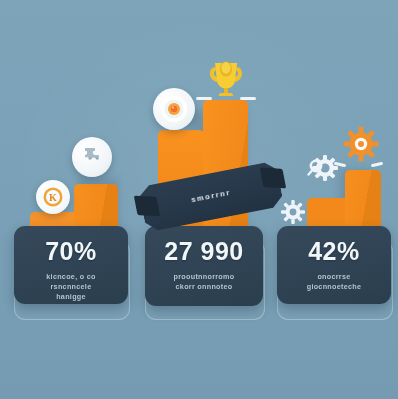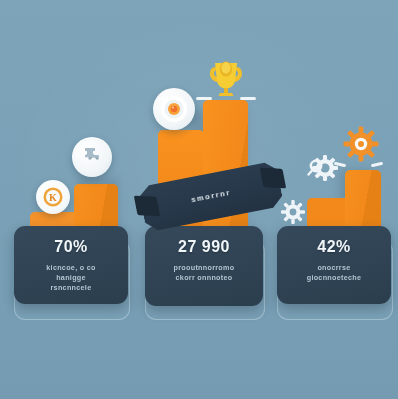--- a/index.html
+++ b/index.html
@@ -64,21 +64,21 @@
     display: flex;
     flex-direction: column;
     align-items: center;
     justify-content: flex-start;
     padding-top: 13px;
     box-sizing: border-box;
   }
   .stat-value {
     color: #f1f6f9;
     font-weight: bold;
-    font-size: 16px;
+    font-size: 25px;
     letter-spacing: 0.5px;
     line-height: 1;
     text-shadow: 0 1px 2px rgba(0,0,0,0.25);
   }
   .stat-lines {
     margin-top: 8px;
     width: 100%;
     text-align: center;
     padding: 0 8px;
     box-sizing: border-box;
@@ -173,22 +173,22 @@
               background:linear-gradient(100deg,#f9921f 0%,#f2891a 70%,#e58115 70.1%,#e58115 100%);"></div>
 
   <div class="bar r-tl" style="left:307px; top:198px; width:40px; height:42px;"></div>
   <div class="bar r-top" style="left:345px; top:170px; width:36px; height:70px;
               background:linear-gradient(100deg,#f6901f 0%,#f2891a 55%,#e58115 55.1%,#e58115 100%);"></div>
 
   <div class="card" style="left:14px; top:226px; width:114px; height:78px;">
     <div class="stat-value">70%</div>
     <div class="stat-lines">
       <div class="stat-line">kicncoe, o co</div>
+      <div class="stat-line">rsncnncele</div>
       <div class="stat-line">hanigge</div>
-      <div class="stat-line">rsncnncele</div>
     </div>
   </div>
 
   <div class="card" style="left:145px; top:226px; width:118px; height:80px;">
     <div class="stat-value">27 990</div>
     <div class="stat-lines">
       <div class="stat-line">prooutnnorromo</div>
       <div class="stat-line">ckorr onnnoteo</div>
     </div>
   </div>

